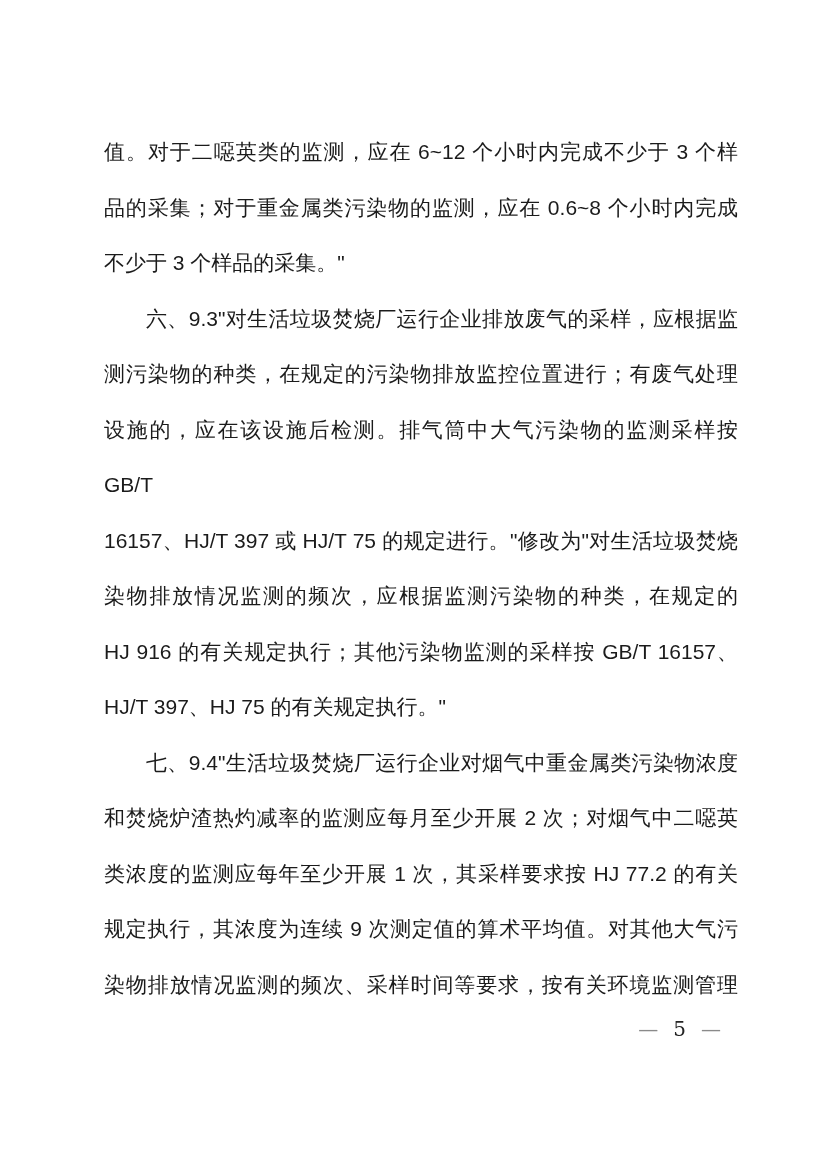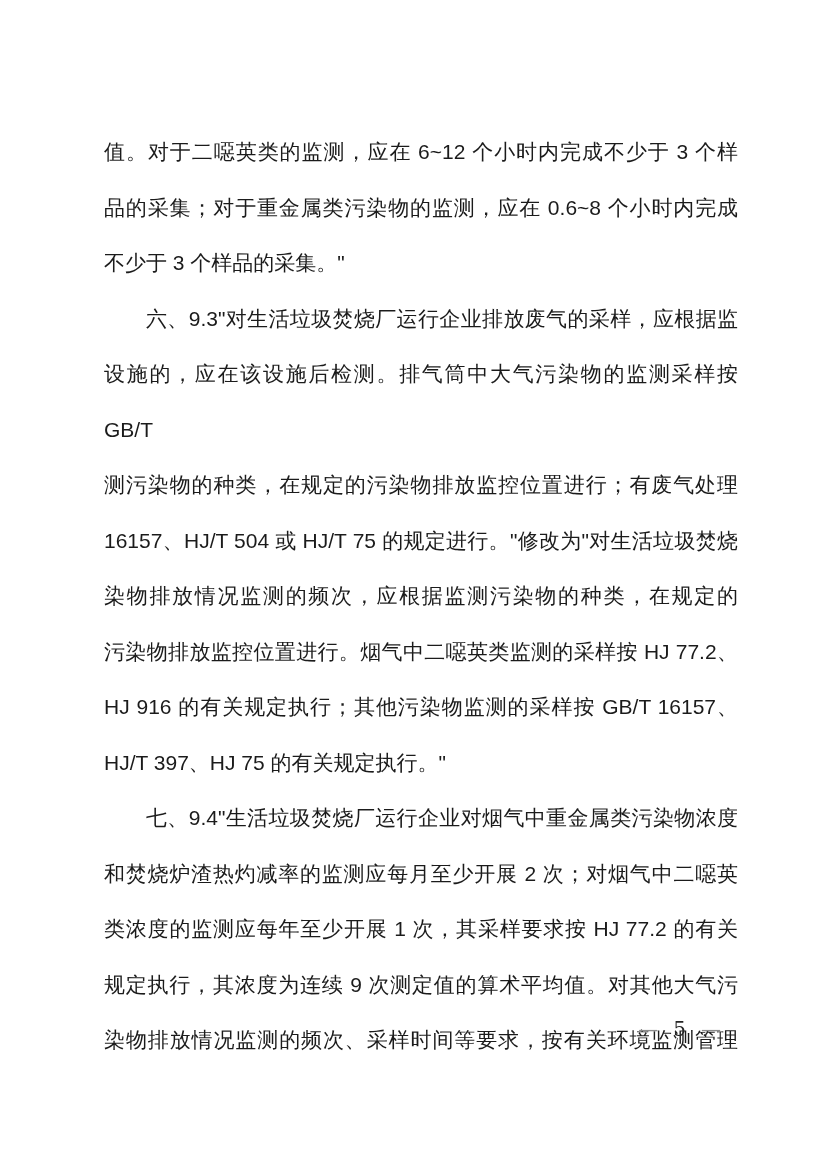--- a/index.html
+++ b/index.html
@@ -67,25 +67,24 @@
 
   <main class="doc-body">
 
   <div class="para">
         <div class="line">值。对于二噁英类的监测，应在 6~12 个小时内完成不少于 3 个样</div>
         <div class="line">品的采集；对于重金属类污染物的监测，应在 0.6~8 个小时内完成</div>
         <div class="line short-end">不少于 3 个样品的采集。"</div>
       </div>
       <div class="para">
         <div class="line indent">六、9.3"对生活垃圾焚烧厂运行企业排放废气的采样，应根据监</div>
+        <div class="line">测污染物的种类，在规定的污染物排放监控位置进行；有废气处理</div>
         <div class="line">设施的，应在该设施后检测。排气筒中大气污染物的监测采样按 GB/T</div>
-        <div class="line">测污染物的种类，在规定的污染物排放监控位置进行；有废气处理</div>
-        <div class="line">16157、HJ/T 504 或 HJ/T 75 的规定进行。"修改为"对生活垃圾焚烧</div>
+        <div class="line">16157、HJ/T 397 或 HJ/T 75 的规定进行。"修改为"对生活垃圾焚烧</div>
         <div class="line">染物排放情况监测的频次，应根据监测污染物的种类，在规定的</div>
-        <div class="line">污染物排放监控位置进行。烟气中二噁英类监测的采样按 HJ 77.2、</div>
         <div class="line">HJ 916 的有关规定执行；其他污染物监测的采样按 GB/T 16157、</div>
         <div class="line short-end">HJ/T 397、HJ 75 的有关规定执行。"</div>
       </div>
       <div class="para">
         <div class="line indent">七、9.4"生活垃圾焚烧厂运行企业对烟气中重金属类污染物浓度</div>
         <div class="line">和焚烧炉渣热灼减率的监测应每月至少开展 2 次；对烟气中二噁英</div>
         <div class="line">类浓度的监测应每年至少开展 1 次，其采样要求按 HJ 77.2 的有关</div>
         <div class="line">规定执行，其浓度为连续 9 次测定值的算术平均值。对其他大气污</div>
         <div class="line">染物排放情况监测的频次、采样时间等要求，按有关环境监测管理</div>
       </div>

